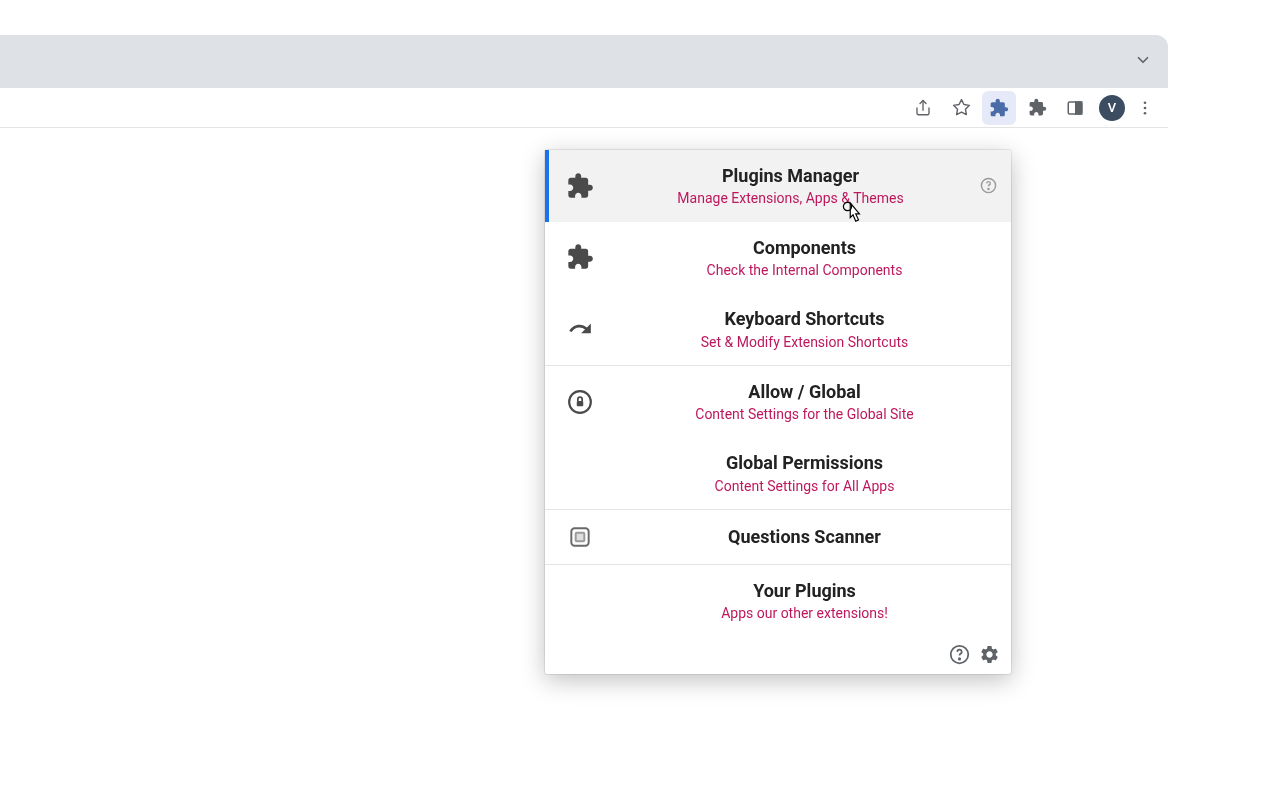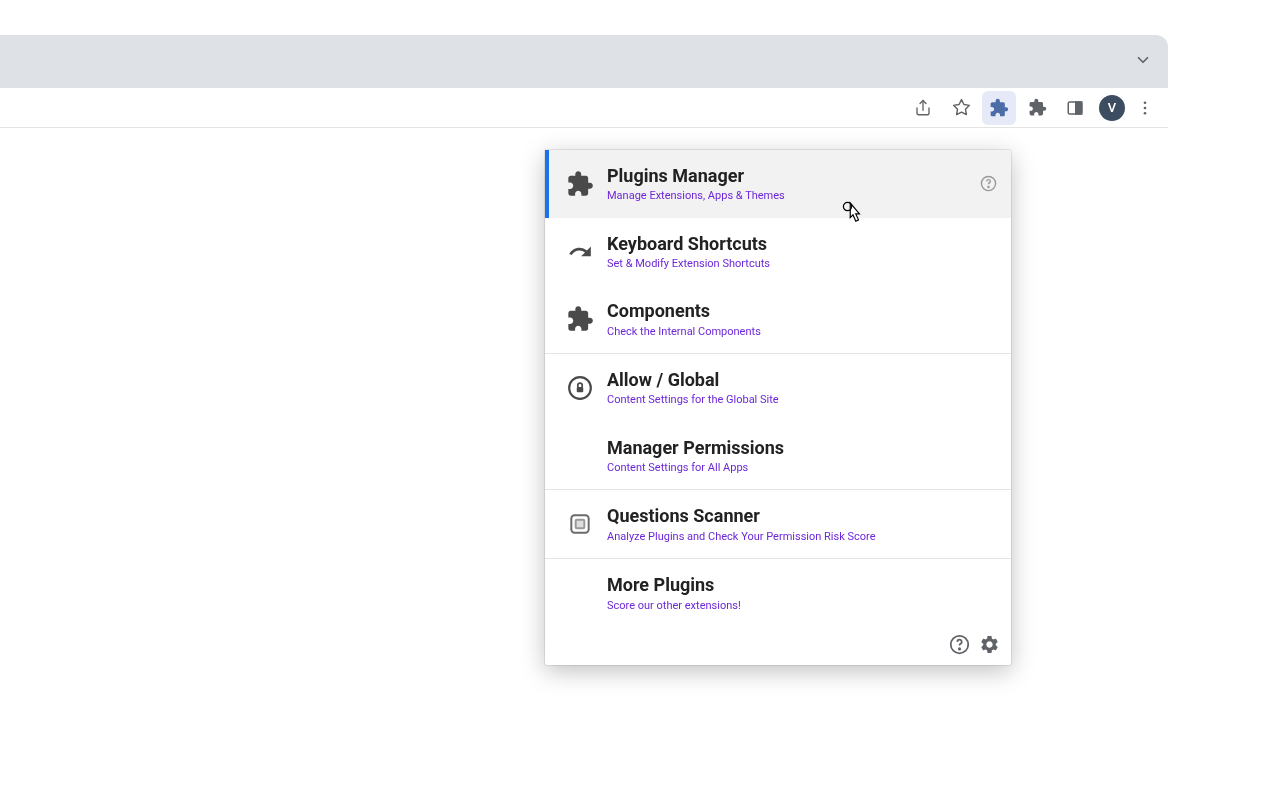--- a/index.html
+++ b/index.html
@@ -80,20 +80,21 @@
       border-radius: 2px;
       box-shadow: 0 0 0 1px rgba(0,0,0,0.08), 0 6px 24px rgba(0,0,0,0.25);
       padding-bottom: 6px;
     }
     .menu-item {
       display: flex;
       align-items: center;
       padding: 14px 9px 14px 8px;
       cursor: pointer;
       position: relative;
+      text-align: center;
     }
     .menu-item.selected {
       background: #f2f2f2;
     }
     .menu-item.selected::before {
       content: "";
       position: absolute;
       left: 0;
       top: 0;
       bottom: 0;
@@ -109,22 +110,22 @@
     .menu-item .text-slot {
       flex: 1;
     }
     .menu-item .title {
       font-size: 18px;
       font-weight: 700;
       color: #222;
       line-height: 1.3;
     }
     .menu-item .subtitle {
-      font-size: 11px;
-      color: #6d28d9;
+      font-size: 14px;
+      color: #be185d;
       line-height: 1.3;
       margin-top: 2px;
     }
     .menu-item .trailing {
       width: 28px;
       display:flex;
       align-items:center;
       justify-content:center;
     }
     .divider {
@@ -219,39 +220,39 @@
       <svg width="17" height="17" viewBox="0 0 24 24" fill="none" stroke="#9a9a9a" stroke-width="2">
           <circle cx="12" cy="12" r="10"></circle>
           <path d="M9.5 9a2.5 2.5 0 1 1 3.5 2.3c-.8.4-1 1-1 1.7"></path>
           <circle cx="12" cy="17" r="0.8" fill="#9a9a9a"></circle>
         </svg>
     </div>
   </div>
 
   <div class="menu-item">
     <div class="icon-slot">
+      <svg width="28" height="28" viewBox="0 0 24 24" fill="#4a4a4a">
+          <path d="M20.5 11H19V7c0-1.1-.9-2-2-2h-4V3.5C13 2.12 11.88 1 10.5 1S8 2.12 8 3.5V5H4c-1.1 0-2 .9-2 2v3.8h1.5c1.49 0 2.7 1.21 2.7 2.7s-1.21 2.7-2.7 2.7H2V20c0 1.1.9 2 2 2h3.8v-1.5c0-1.49 1.21-2.7 2.7-2.7s2.7 1.21 2.7 2.7V22H17c1.1 0 2-.9 2-2v-4h1.5c1.38 0 2.5-1.12 2.5-2.5S21.88 11 20.5 11z"></path>
+        </svg>
+    </div>
+    <div class="text-slot">
+      <div class="title">Components</div>
+      <div class="subtitle">Check the Internal Components</div>
+    </div>
+  </div>
+
+  <div class="menu-item">
+    <div class="icon-slot">
       <svg width="26" height="26" viewBox="0 0 24 24" fill="#4a4a4a">
           <path d="M18.4 10.6C16.55 8.99 14.15 8 11.5 8c-4.16 0-7.74 2.42-9.44 5.93l2.36.79C5.7 12.07 8.4 10.5 11.5 10.5c1.95 0 3.73.72 5.12 1.88L13 16h9V7l-3.6 3.6z"></path>
         </svg>
     </div>
     <div class="text-slot">
       <div class="title">Keyboard Shortcuts</div>
       <div class="subtitle">Set &amp; Modify Extension Shortcuts</div>
-    </div>
-  </div>
-
-  <div class="menu-item">
-    <div class="icon-slot">
-      <svg width="28" height="28" viewBox="0 0 24 24" fill="#4a4a4a">
-          <path d="M20.5 11H19V7c0-1.1-.9-2-2-2h-4V3.5C13 2.12 11.88 1 10.5 1S8 2.12 8 3.5V5H4c-1.1 0-2 .9-2 2v3.8h1.5c1.49 0 2.7 1.21 2.7 2.7s-1.21 2.7-2.7 2.7H2V20c0 1.1.9 2 2 2h3.8v-1.5c0-1.49 1.21-2.7 2.7-2.7s2.7 1.21 2.7 2.7V22H17c1.1 0 2-.9 2-2v-4h1.5c1.38 0 2.5-1.12 2.5-2.5S21.88 11 20.5 11z"></path>
-        </svg>
-    </div>
-    <div class="text-slot">
-      <div class="title">Components</div>
-      <div class="subtitle">Check the Internal Components</div>
     </div>
   </div>
 
   <div class="divider"></div>
 
   <div class="menu-item">
     <div class="icon-slot">
       <svg width="26" height="26" viewBox="0 0 24 24" fill="none" stroke="#4a4a4a" stroke-width="2">
           <circle cx="12" cy="12" r="10"></circle>
           <rect x="9" y="11" width="6" height="5" rx="1" fill="#4a4a4a" stroke="none"></rect>
@@ -260,47 +261,46 @@
     </div>
     <div class="text-slot">
       <div class="title">Allow / Global</div>
       <div class="subtitle">Content Settings for the Global Site</div>
     </div>
   </div>
 
   <div class="menu-item">
     <div class="icon-slot"></div>
     <div class="text-slot">
-      <div class="title">Manager Permissions</div>
+      <div class="title">Global Permissions</div>
       <div class="subtitle">Content Settings for All Apps</div>
     </div>
   </div>
 
   <div class="divider"></div>
 
   <div class="menu-item">
     <div class="icon-slot">
       <svg width="26" height="26" viewBox="0 0 24 24" fill="none" stroke="#6a6a6a" stroke-width="1.8">
           <rect x="4" y="4" width="16" height="16" rx="3"></rect>
           <rect x="8" y="8" width="8" height="8" rx="1" fill="#dedede" stroke="#9a9a9a"></rect>
         </svg>
     </div>
     <div class="text-slot">
       <div class="title">Questions Scanner</div>
-      <div class="subtitle">Analyze Plugins and Check Your Permission Risk Score</div>
     </div>
   </div>
 
   <div class="divider"></div>
 
   <div class="menu-item">
     <div class="icon-slot"></div>
     <div class="text-slot">
-      <div class="title">More Plugins</div>
-      <div class="subtitle">Score our other extensions!</div>
+      <div class="title">Your Plugins</div>
+      <div class="subtitle">Apps our other extensions!</div>
     </div>
   </div>
 
 
   <div class="footer">
     <div class="footer-icon">
       <svg width="21" height="21" viewBox="0 0 24 24" fill="none" stroke="#5f6368" stroke-width="2">
           <circle cx="12" cy="12" r="10"></circle>
           <path d="M9.5 9a2.5 2.5 0 1 1 3.5 2.3c-.8.4-1 1-1 1.7"></path>
           <circle cx="12" cy="17" r="0.8" fill="#5f6368"></circle>

